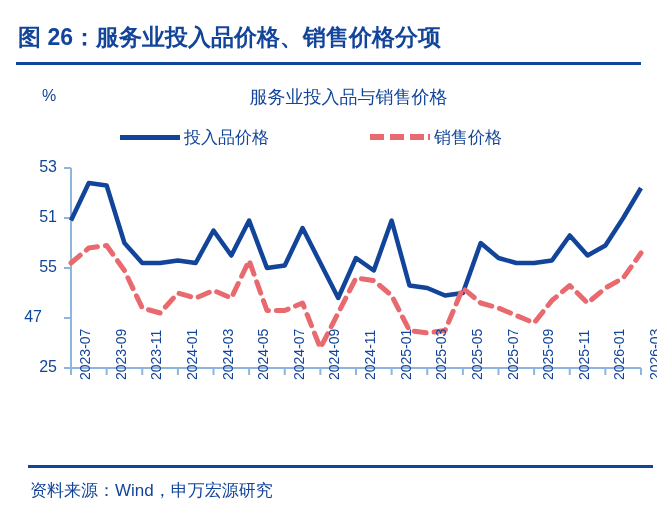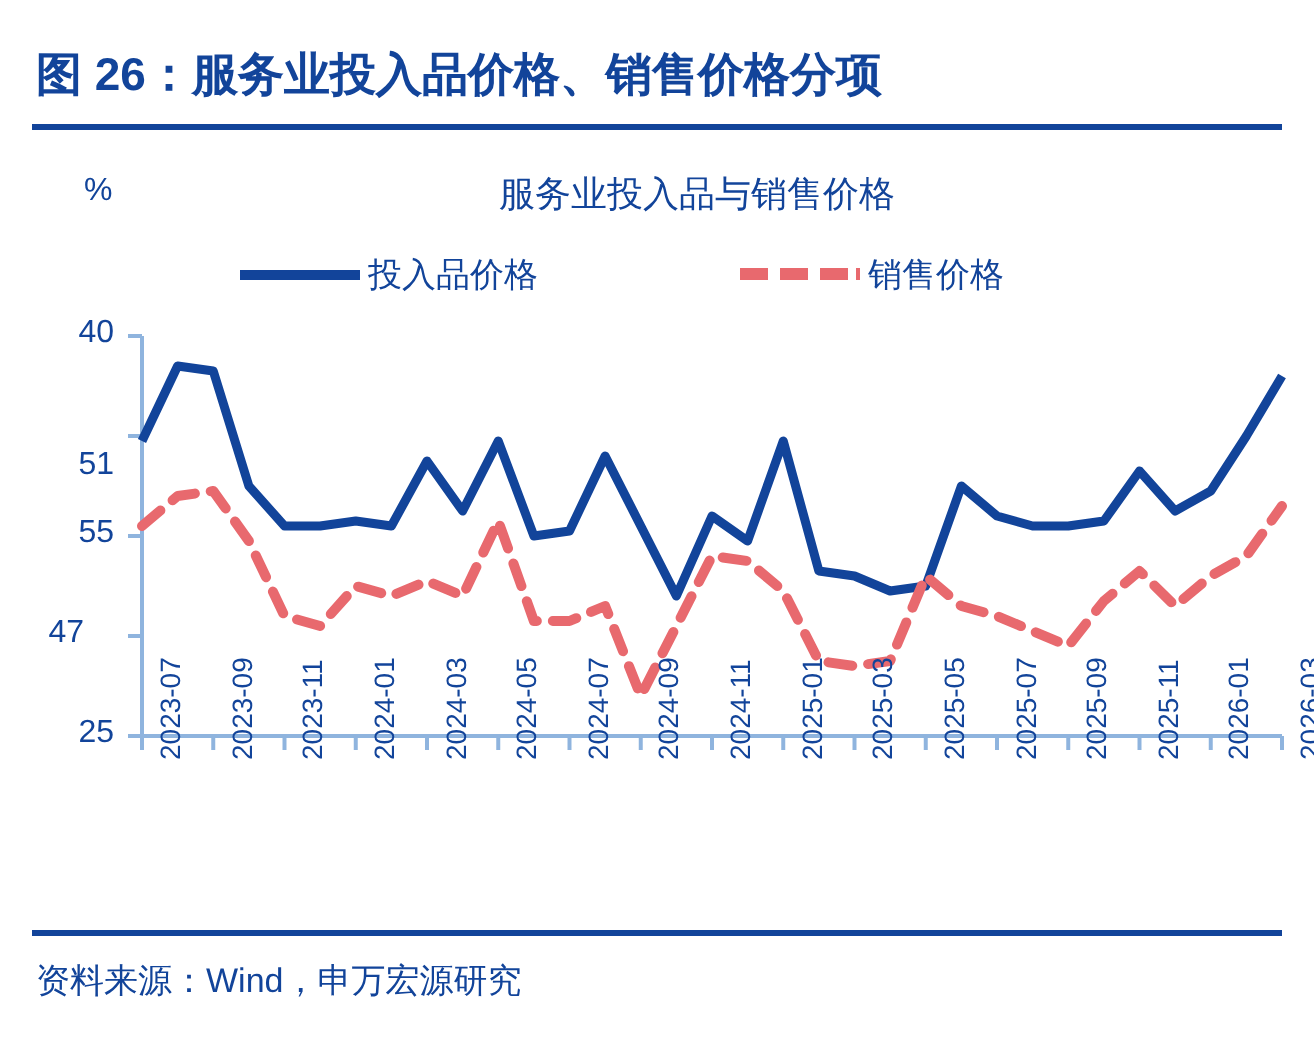--- a/index.html
+++ b/index.html
@@ -133,21 +133,21 @@
     font-size: 14px;
     color: #12449a;
     white-space: nowrap;
     transform-origin: left top;
     transform: rotate(-90deg);
   }
 
   
   #footer-block {
     position: absolute;
-    left: 0;
+    left: 12px;
     bottom: 0;
     width: 634px;
     height: 58px;
   }
   #footer-rule {
     position: absolute;
     left: 16px;
     top: 0px;
     width: 625px;
     height: 3px;
@@ -211,22 +211,22 @@
         <line x1="534.125" y1="300" x2="534.125" y2="307" stroke="#8fb4de" stroke-width="2"></line>
         <line x1="569.75" y1="300" x2="569.75" y2="307" stroke="#8fb4de" stroke-width="2"></line>
         <line x1="605.375" y1="300" x2="605.375" y2="307" stroke="#8fb4de" stroke-width="2"></line>
         <line x1="641" y1="300" x2="641" y2="307" stroke="#8fb4de" stroke-width="2"></line>
         <polyline points="71.00,152.50 88.81,115.00 106.63,117.50 124.44,175.00 142.25,195.00 160.06,195.00 177.88,192.50 195.69,195.00 213.50,162.50 231.31,187.50 249.13,152.50 266.94,200.00 284.75,197.50 302.56,160.00 320.38,195.00 338.19,230.00 356.00,190.00 373.81,202.50 391.63,152.50 409.44,217.50 427.25,220.00 445.06,227.50 462.88,225.00 480.69,175.00 498.50,190.00 516.31,195.00 534.13,195.00 551.94,192.50 569.75,167.50 587.56,187.50 605.38,177.50 623.19,150.00 641.00,120.00" fill="none" stroke="#12449a" stroke-width="4.5" stroke-linejoin="round" stroke-linecap="butt"></polyline>
         <polyline points="71.00,195.00 88.81,180.00 106.63,177.50 124.44,202.50 142.25,240.00 160.06,245.00 177.88,225.00 195.69,230.00 213.50,222.50 231.31,230.00 249.13,192.50 266.94,242.50 284.75,242.50 302.56,235.00 320.38,280.00 338.19,245.00 356.00,210.00 373.81,212.50 391.63,227.50 409.44,262.50 427.25,265.00 445.06,262.50 462.88,220.00 480.69,235.00 498.50,240.00 516.31,247.50 534.13,255.00 551.94,232.50 569.75,217.50 587.56,235.00 605.38,220.00 623.19,210.00 641.00,185.00" fill="none" stroke="#e8696e" stroke-width="5" stroke-linejoin="round" stroke-linecap="round" stroke-dasharray="12,8"></polyline>
       </svg>
   <div class="ytick-label" style="left: 17px; top: 290px;">25</div>
       <div class="ytick-label" style="left: 2px; top: 240px;">47</div>
       <div class="ytick-label" style="left: 17px; top: 190px;">55</div>
-      <div class="ytick-label" style="left: 17px; top: 156px;">51</div>
-      <div class="ytick-label" style="left: 17px; top: 90px;">40</div>
+      <div class="ytick-label" style="left: 17px; top: 140px;">51</div>
+      <div class="ytick-label" style="left: 17px; top: 90px;">53</div>
       <div class="xtick-label" style="left: 77px; top: 312px;">2023-07</div>
       <div class="xtick-label" style="left: 112.625px; top: 312px;">2023-09</div>
       <div class="xtick-label" style="left: 148.25px; top: 312px;">2023-11</div>
       <div class="xtick-label" style="left: 183.875px; top: 312px;">2024-01</div>
       <div class="xtick-label" style="left: 219.5px; top: 312px;">2024-03</div>
       <div class="xtick-label" style="left: 255.125px; top: 312px;">2024-05</div>
       <div class="xtick-label" style="left: 290.75px; top: 312px;">2024-07</div>
       <div class="xtick-label" style="left: 326.375px; top: 312px;">2024-09</div>
       <div class="xtick-label" style="left: 362px; top: 312px;">2024-11</div>
       <div class="xtick-label" style="left: 397.625px; top: 312px;">2025-01</div>

